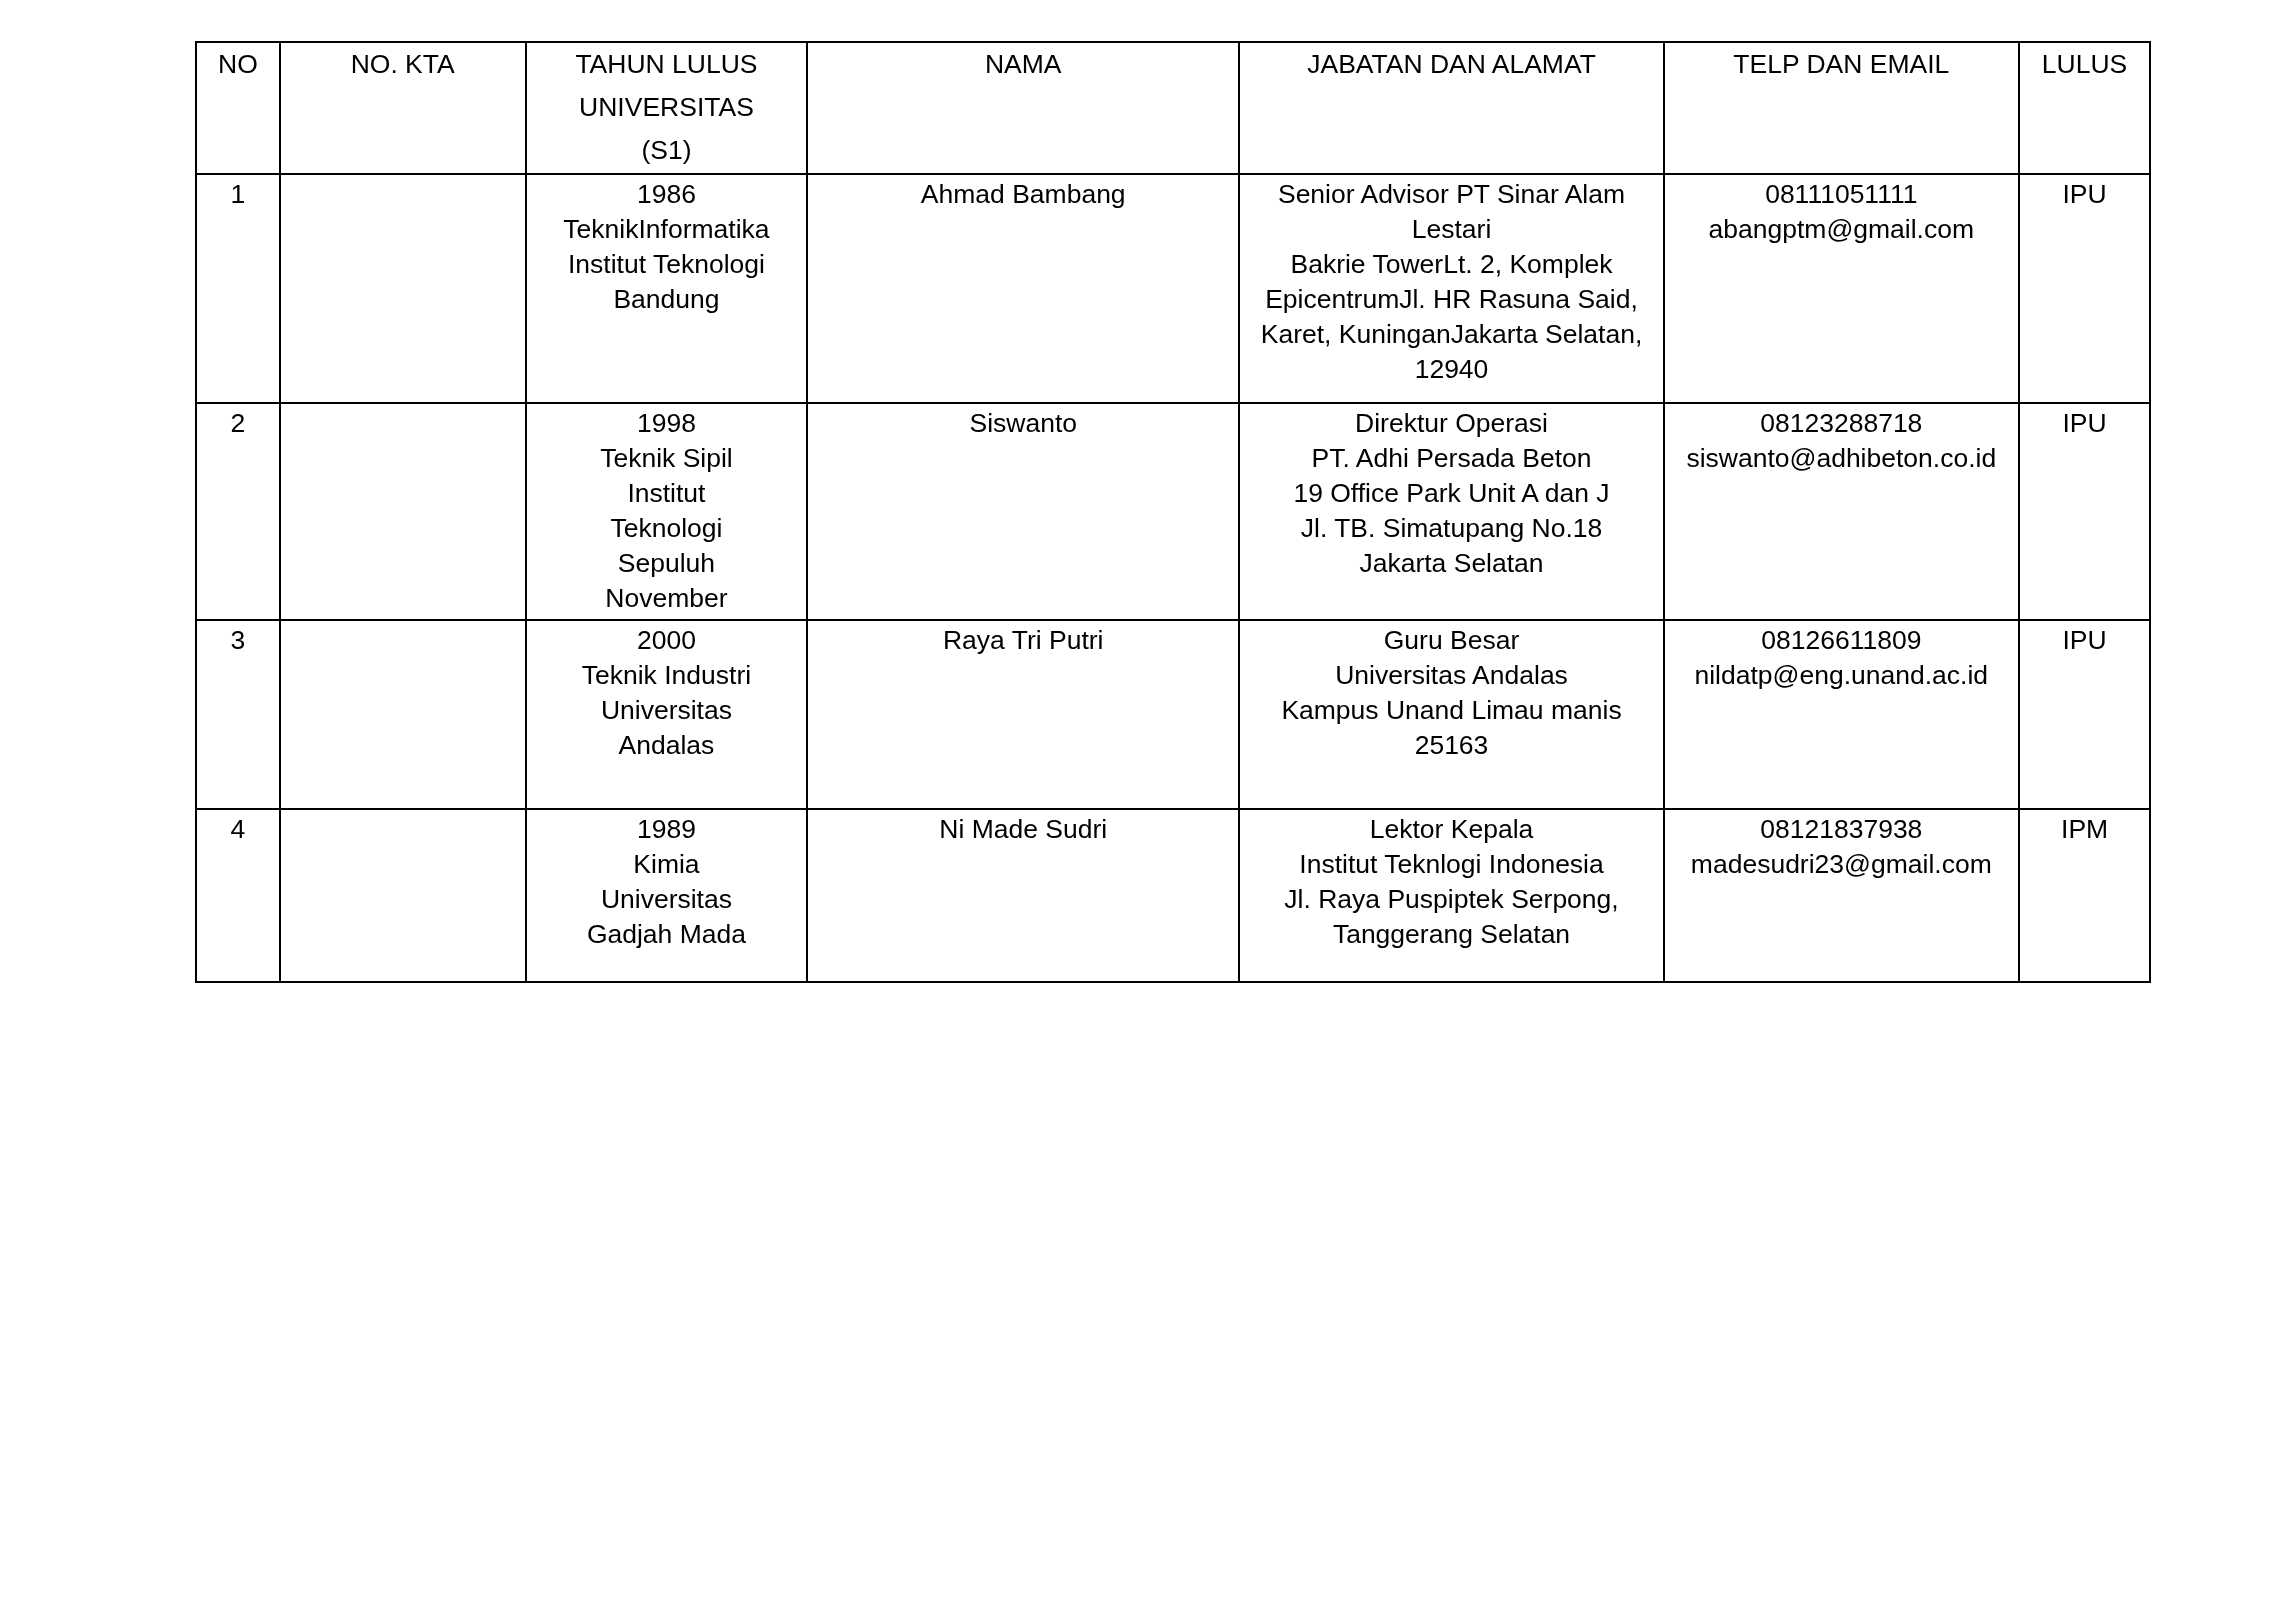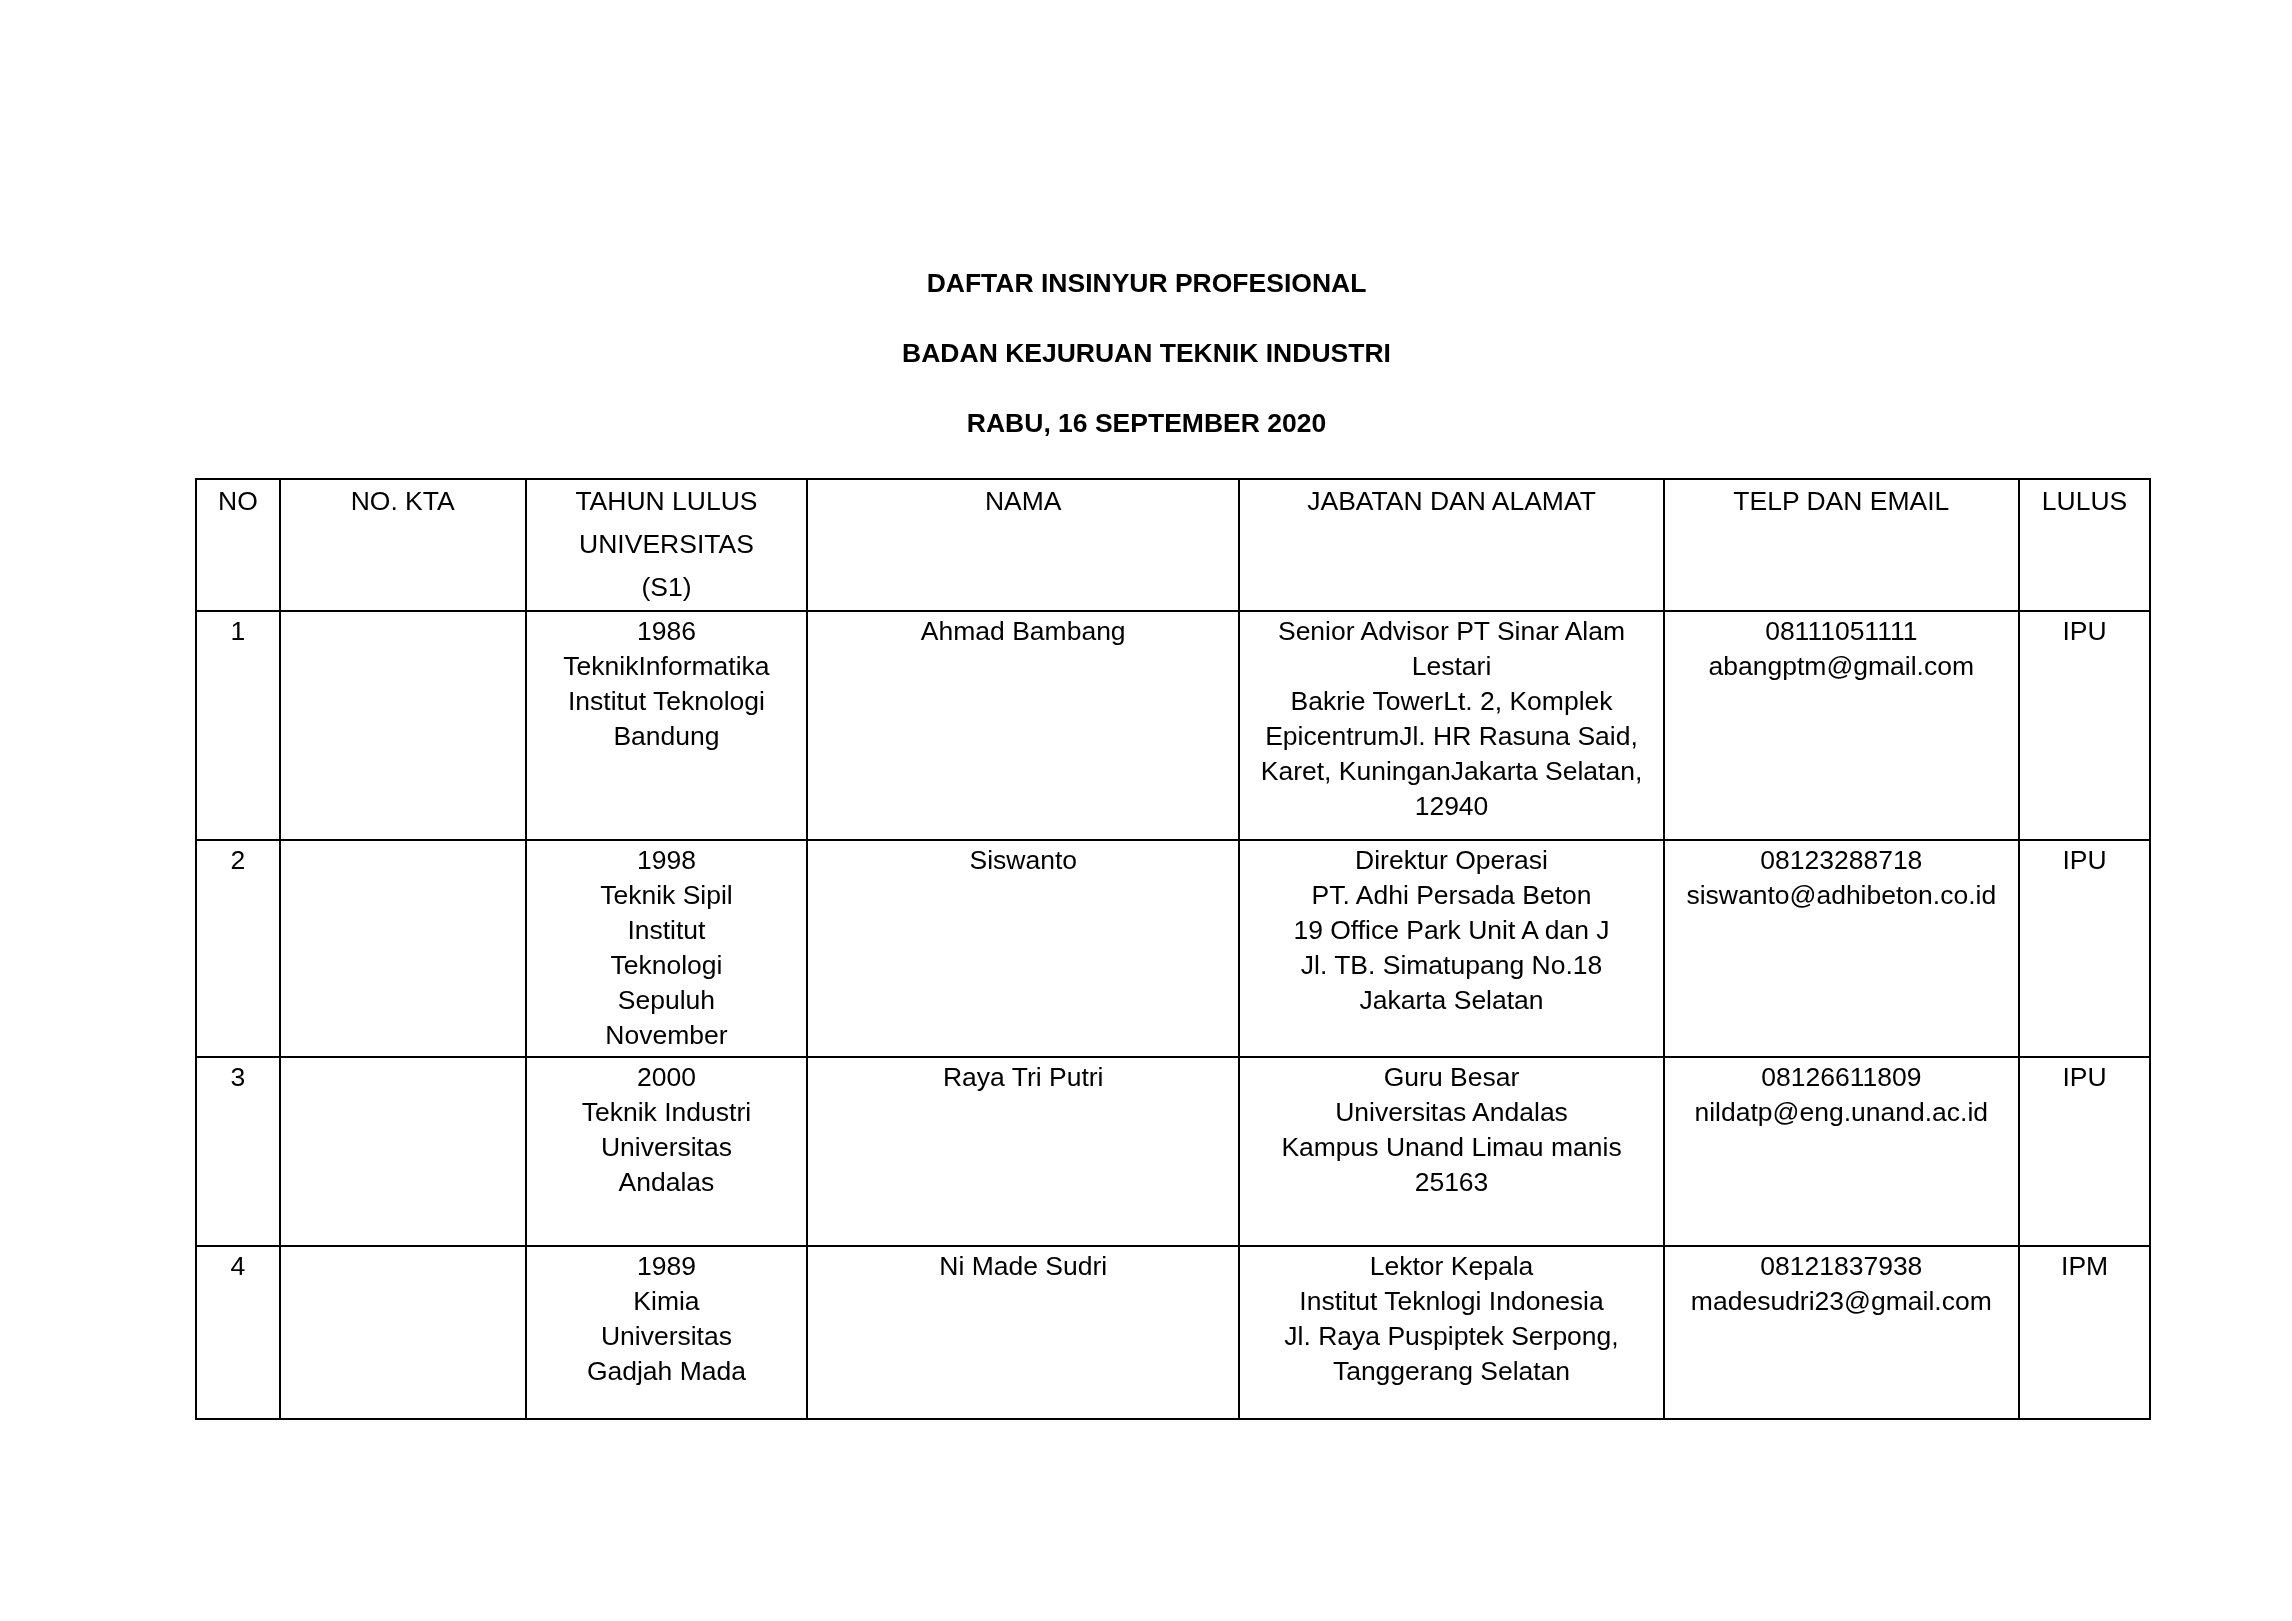--- a/index.html
+++ b/index.html
@@ -59,25 +59,20 @@
   .col-tahun_lulus    { width: 272px; }
   .col-nama           { width: 422px; }
   .col-jabatan_alamat { width: 415px; border-radius: 28px; }
   .col-telp_email     { width: 345px; }
   .col-lulus          { width: 122px; border-radius: 29px; }
 </style>
 </head>
 <body>
 
 <div class="page">
-  <div class="titles">
-    <div class="title-line">DAFTAR INSINYUR PROFESIONAL</div>
-    <div class="title-line">BADAN KEJURUAN TEKNIK INDUSTRI</div>
-    <div class="title-line">RABU, 16 SEPTEMBER 2020</div>
-  </div>
 
   <table class="roster">
     <thead>
         <tr>
           <th class="col-no">NO</th>
           <th class="col-no_kta">NO. KTA</th>
           <th class="col-tahun_lulus">TAHUN LULUS
 UNIVERSITAS
 (S1)</th>
           <th class="col-nama">NAMA</th>

